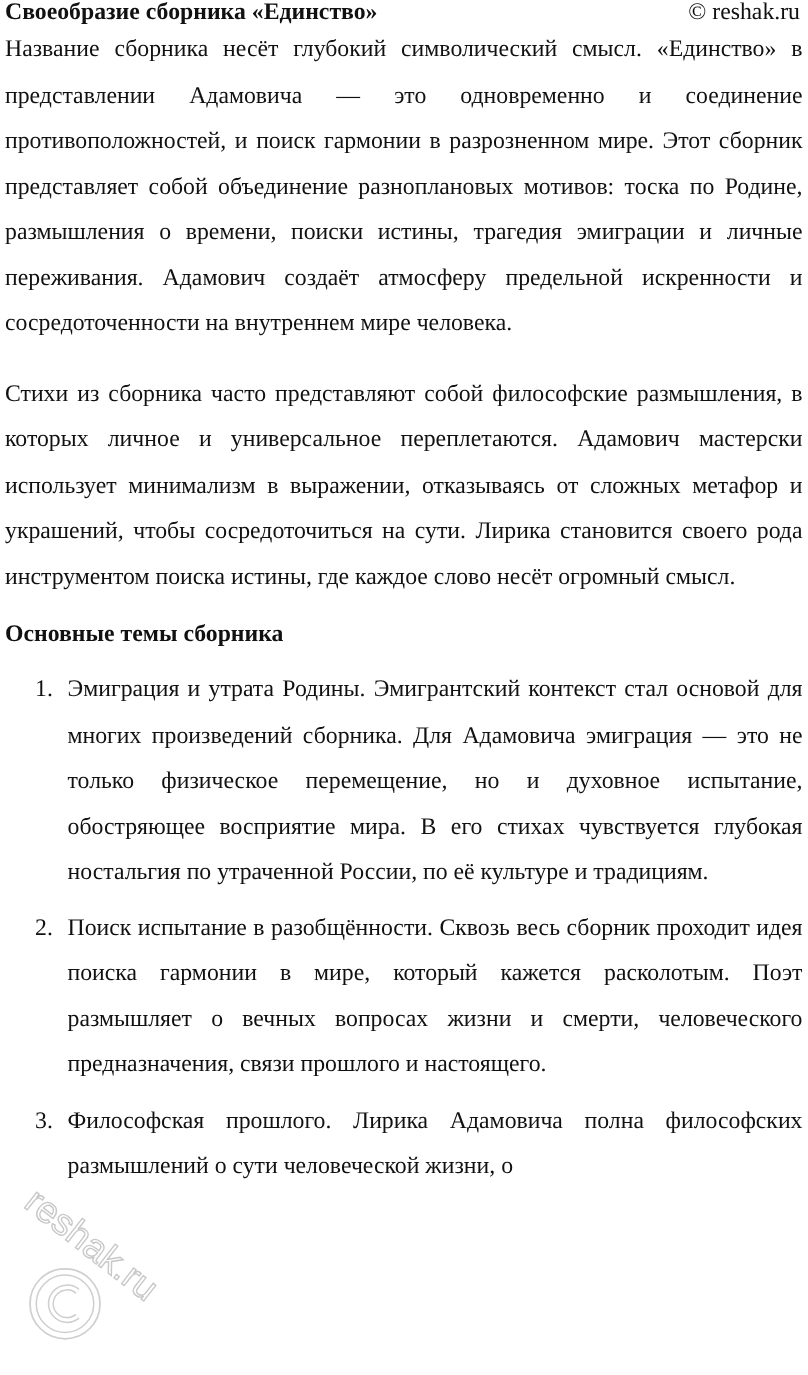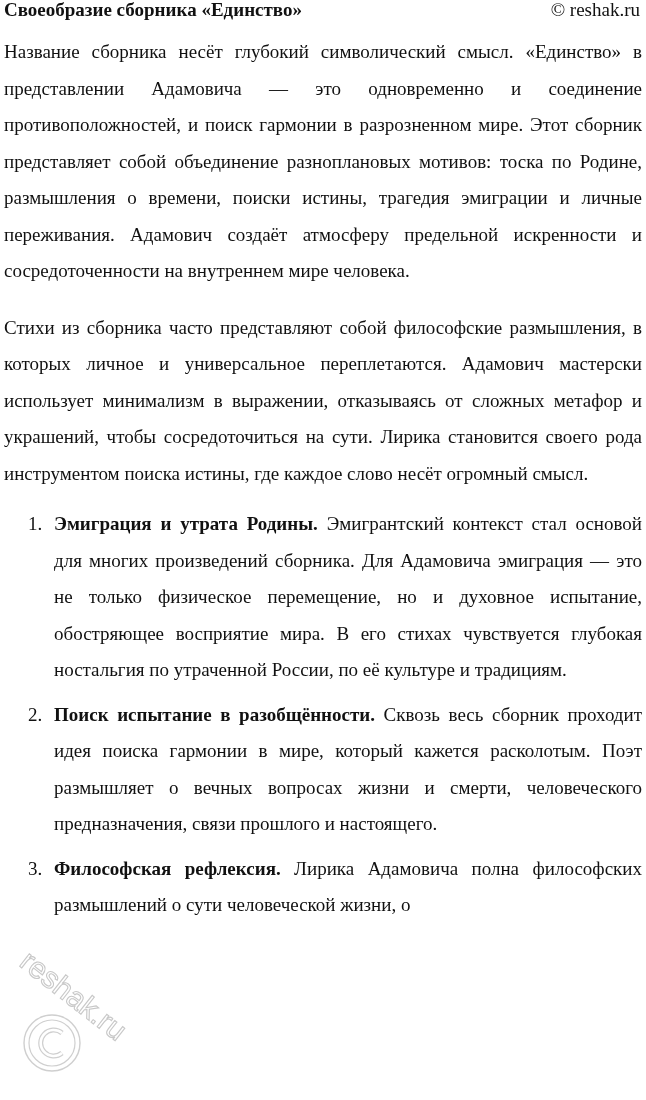--- a/index.html
+++ b/index.html
@@ -40,21 +40,20 @@
       padding-right: 2px;
     }
     p.body {
       margin: 0;
       font-size: 19px;
       line-height: 36.5px;
       text-align: justify;
       text-align-last: left;
     }
     p.body.first {
-      margin-top: 12px;
     }
     p.body.second {
       margin-top: 20px;
     }
     .section-heading {
       font-weight: bold;
       font-size: 19px;
       line-height: 24px;
       margin: 16px 0 0 0;
     }
@@ -71,21 +70,21 @@
       text-align: justify;
       text-align-last: left;
       margin-bottom: 8px;
     }
     ol.themes li .num {
       position: absolute;
       left: 24px;
       top: 0;
     }
     ol.themes li .term {
-      font-weight: bold;
+      font-weight: normal;
     }
     .watermark {
       position: absolute;
       left: 10px;
       top: 935px;
       width: 130px;
       height: 150px;
       pointer-events: none;
     }
     .watermark svg text {
@@ -98,33 +97,34 @@
 <div class="page">
 
   <div class="header-row">
     <span class="doc-title">Своеобразие сборника «Единство»</span>
     <span class="site-mark">© reshak.ru</span>
   </div>
 
   <p class="body first">Название сборника несёт глубокий символический смысл. «Единство» в представлении Адамовича — это одновременно и соединение противоположностей, и поиск гармонии в разрозненном мире. Этот сборник представляет собой объединение разноплановых мотивов: тоска по Родине, размышления о времени, поиски истины, трагедия эмиграции и личные переживания. Адамович создаёт атмосферу предельной искренности и сосредоточенности на внутреннем мире человека.</p>
   <p class="body second">Стихи из сборника часто представляют собой философские размышления, в которых личное и универсальное переплетаются. Адамович мастерски использует минимализм в выражении, отказываясь от сложных метафор и украшений, чтобы сосредоточиться на сути. Лирика становится своего рода инструментом поиска истины, где каждое слово несёт огромный смысл.</p>
 
+  <h2 class="section-heading">Основные темы сборника</h2>
 
   <ol class="themes">
     <li>
       <span class="num">1.</span>
       <span class="term">Эмиграция и утрата Родины.</span><span> Эмигрантский контекст стал основой для многих произведений сборника. Для Адамовича эмиграция — это не только физическое перемещение, но и духовное испытание, обостряющее восприятие мира. В его стихах чувствуется глубокая ностальгия по утраченной России, по её культуре и традициям.</span>
     </li>
     <li>
       <span class="num">2.</span>
       <span class="term">Поиск испытание в разобщённости.</span><span> Сквозь весь сборник проходит идея поиска гармонии в мире, который кажется расколотым. Поэт размышляет о вечных вопросах жизни и смерти, человеческого предназначения, связи прошлого и настоящего.</span>
     </li>
     <li>
       <span class="num">3.</span>
-      <span class="term">Философская рефлексия.</span><span> Лирика Адамовича полна философских размышлений о сути человеческой жизни, о</span>
+      <span class="term">Философская прошлого.</span><span> Лирика Адамовича полна философских размышлений о сути человеческой жизни, о</span>
     </li>
   </ol>
 </div>
 
 <div class="watermark">
   <svg width="130" height="150" viewBox="0 0 130 150">
     <circle cx="42" cy="108" r="28" fill="none" stroke="#cfcfcf" stroke-width="1.4"></circle>
     <circle cx="42" cy="108" r="23" fill="none" stroke="#cfcfcf" stroke-width="1.2"></circle>
     <path d="M52 98 A13 13 0 1 0 52 118" fill="none" stroke="#cfcfcf" stroke-width="5"></path>
     <path d="M52 98 A13 13 0 1 0 52 118" fill="none" stroke="#ffffff" stroke-width="2.6"></path>

